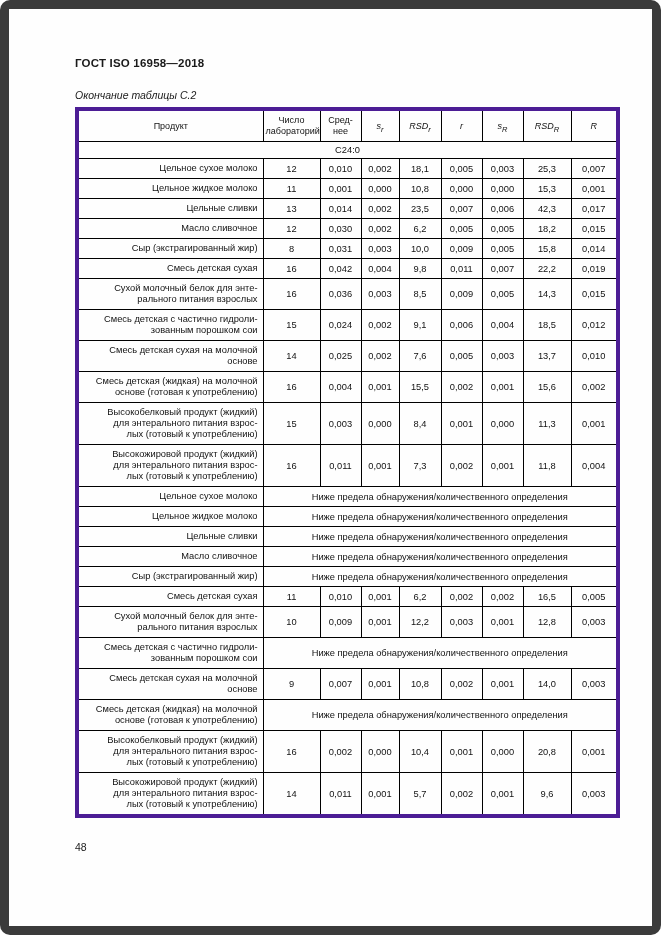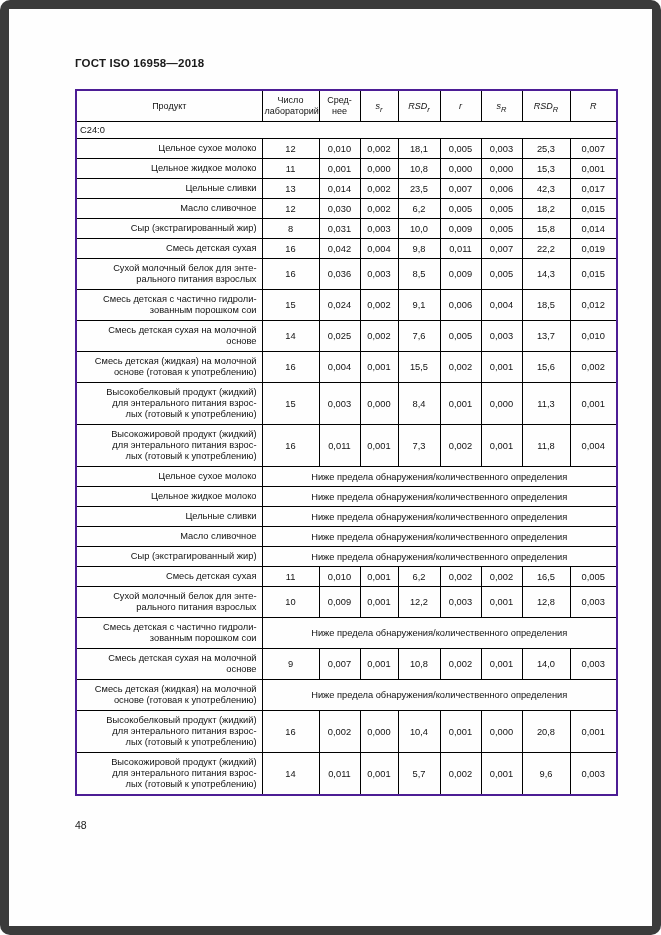--- a/index.html
+++ b/index.html
@@ -9,38 +9,39 @@
     font-family:"Liberation Sans","DejaVu Sans",sans-serif;
   }
   .frame{position:absolute;inset:0;background:#3b3b3b;border-radius:10px;}
   .page{
     position:absolute;left:9px;top:9px;width:643px;height:917px;
     background:#fefefe;box-sizing:border-box;
     padding:48px 12px 0 66px;
   }
   .doc-header{font-size:11.5px;font-weight:700;color:#1a1a1a;letter-spacing:.2px;margin-bottom:20px;}
   .caption{font-size:10.5px;font-style:italic;color:#1a1a1a;margin-bottom:6px;}
-  table.results{border-collapse:collapse;table-layout:fixed;width:541px;border:2px solid #4c1d95;}
+  table.results{border-collapse:collapse;table-layout:fixed;width:541px;border:4px solid #4c1d95;}
   .results th,.results td{border:1px solid #000;color:#111;vertical-align:middle;box-sizing:border-box;}
   .results th{font-size:9px;font-weight:400;text-align:center;white-space:pre-line;line-height:11px;padding:4px 2px;}
   .results td{font-size:9.3px;padding:4px 3px;}
   td.product{white-space:pre-line;line-height:11px;text-align:right;padding:4px 5px;}
   td.num{text-align:center;}
-  tr.section-row td{padding:3px;}
+  tr.section-row td{text-align:center;padding:3px;}
   .it{font-style:italic;}
   sub{font-size:7.5px;line-height:0;}
   .page-number{font-size:10.5px;color:#1a1a1a;margin-top:23px;}
 </style>
 </head>
 <body>
 
 <div class="frame"></div>
 
 <div class="page">
   <div class="doc-header">ГОСТ ISO 16958—2018</div>
+  <div class="caption">Окончание таблицы С.2</div>
 
   <table class="results">
     <colgroup>
       <col style="width:186px">
         <col style="width:57px">
         <col style="width:41px">
       <col style="width:38px">
         <col style="width:42px">
         <col style="width:41px">
       <col style="width:41px">

